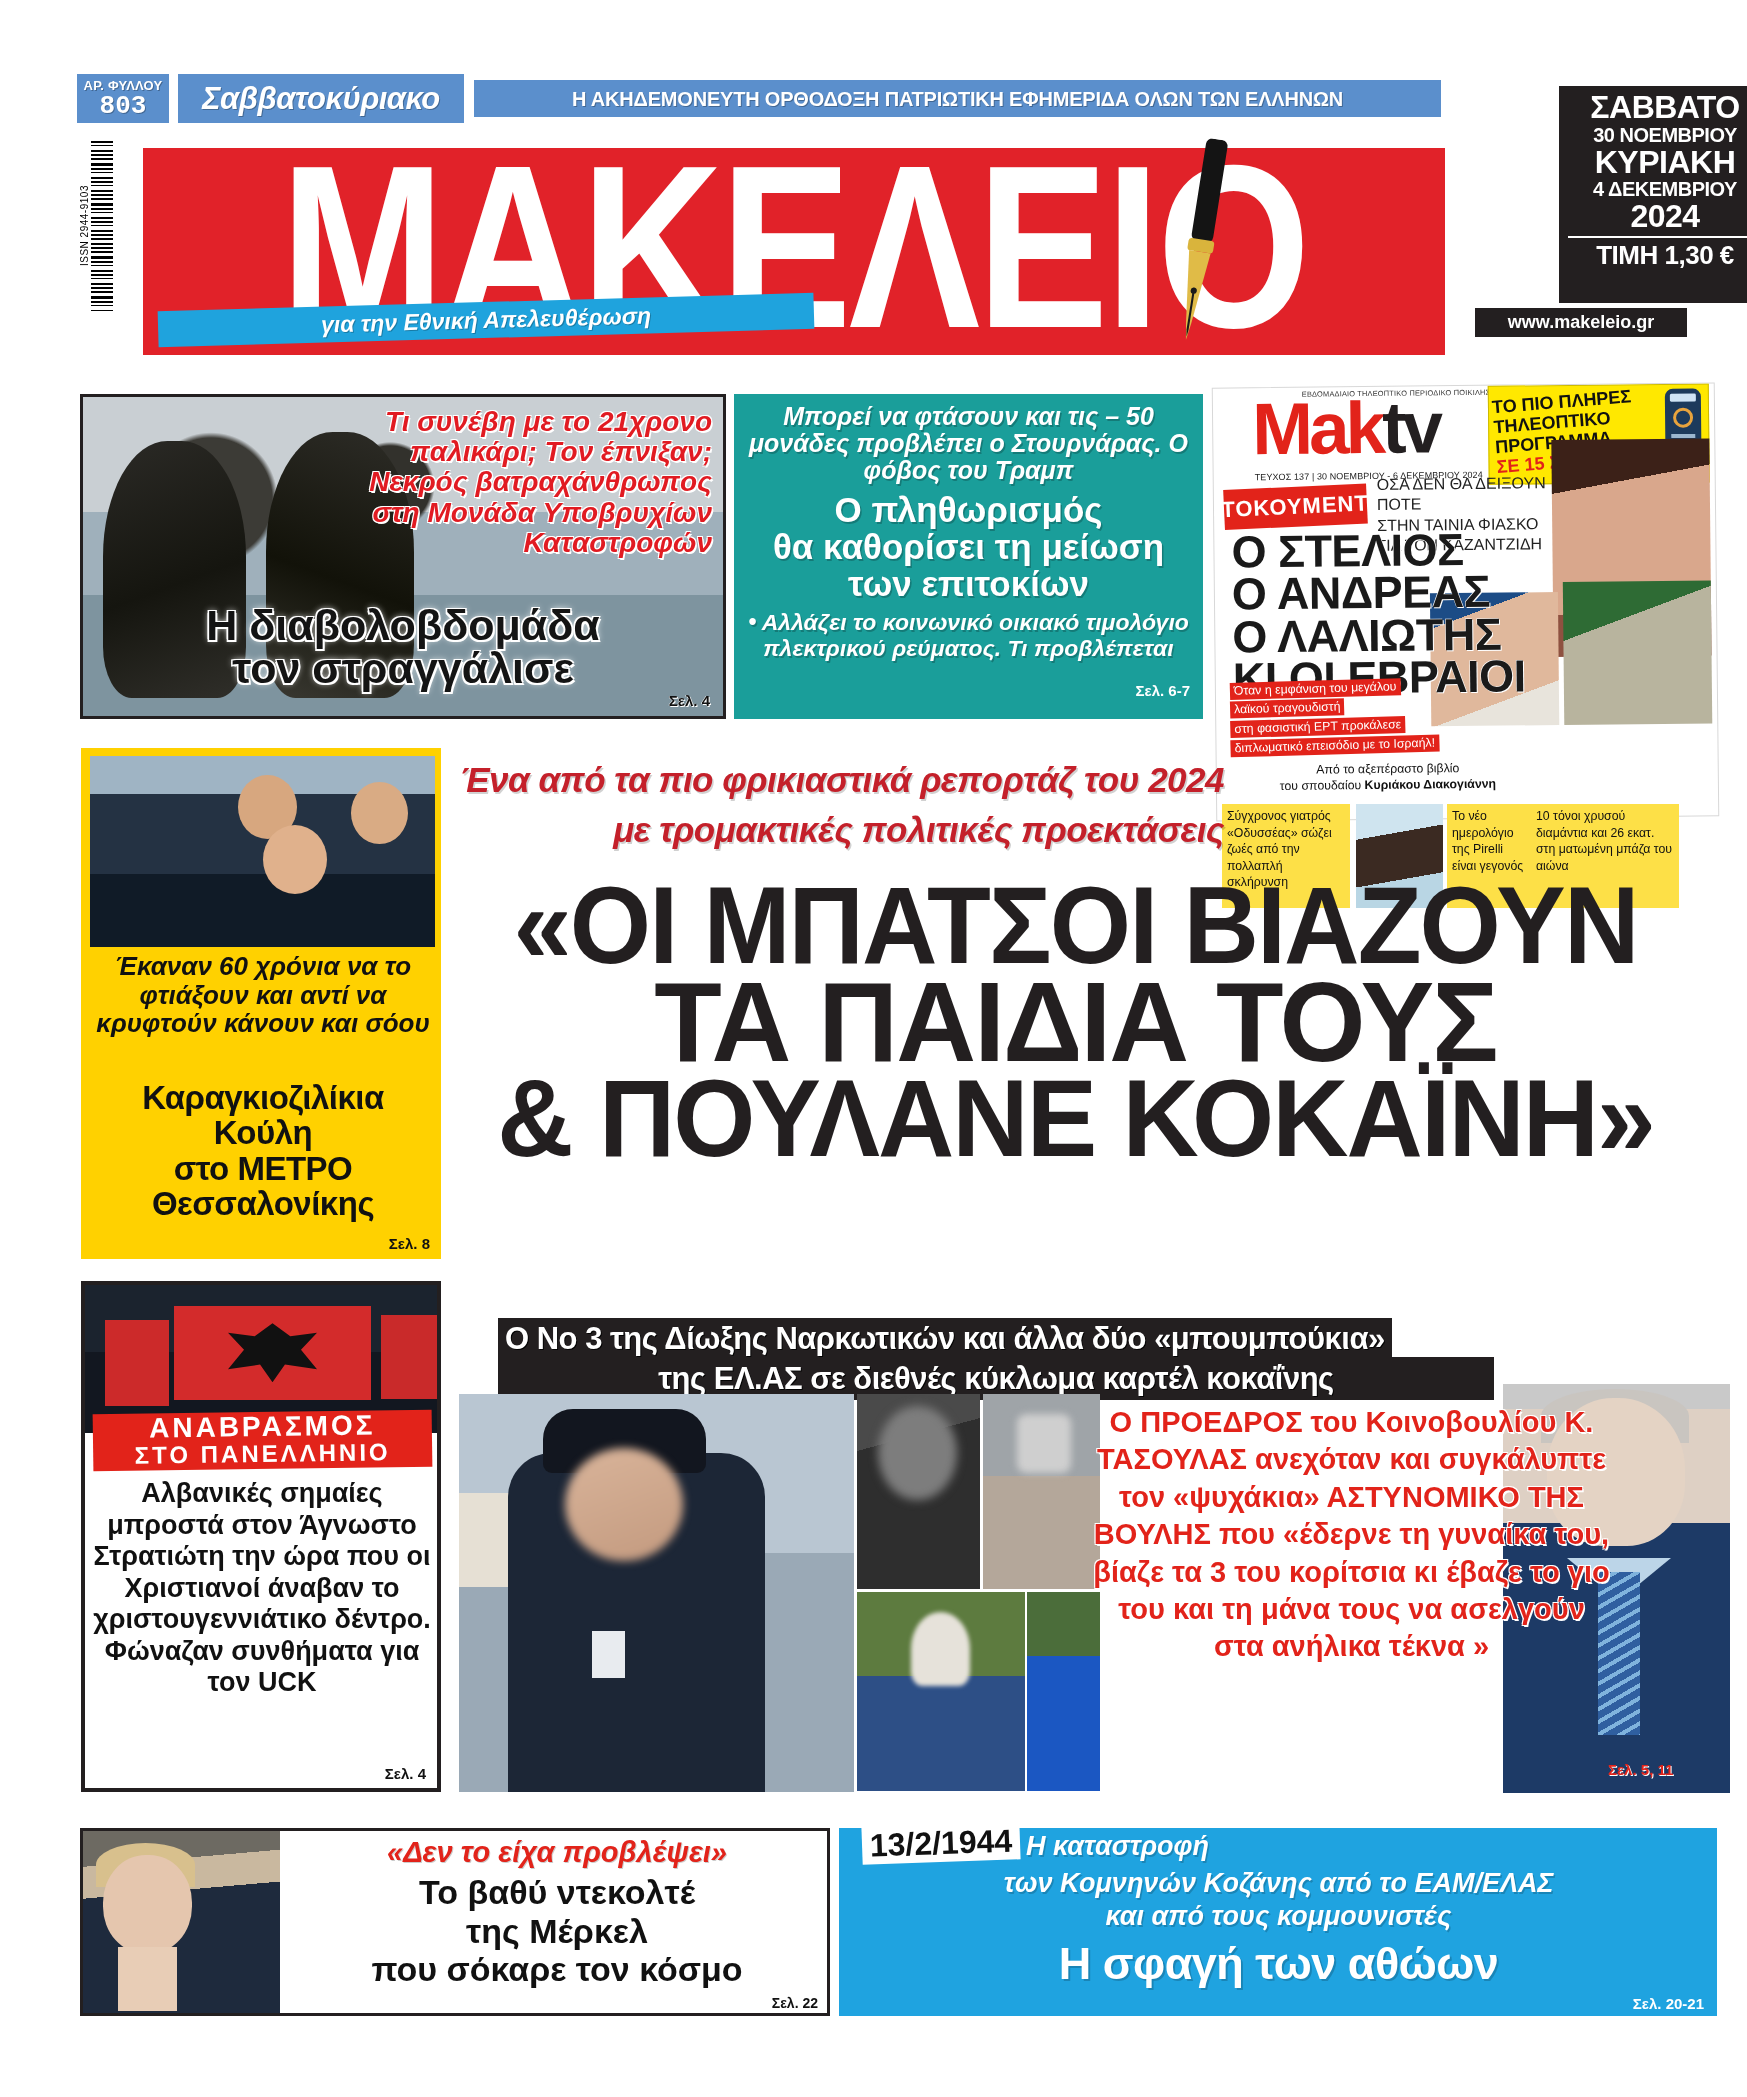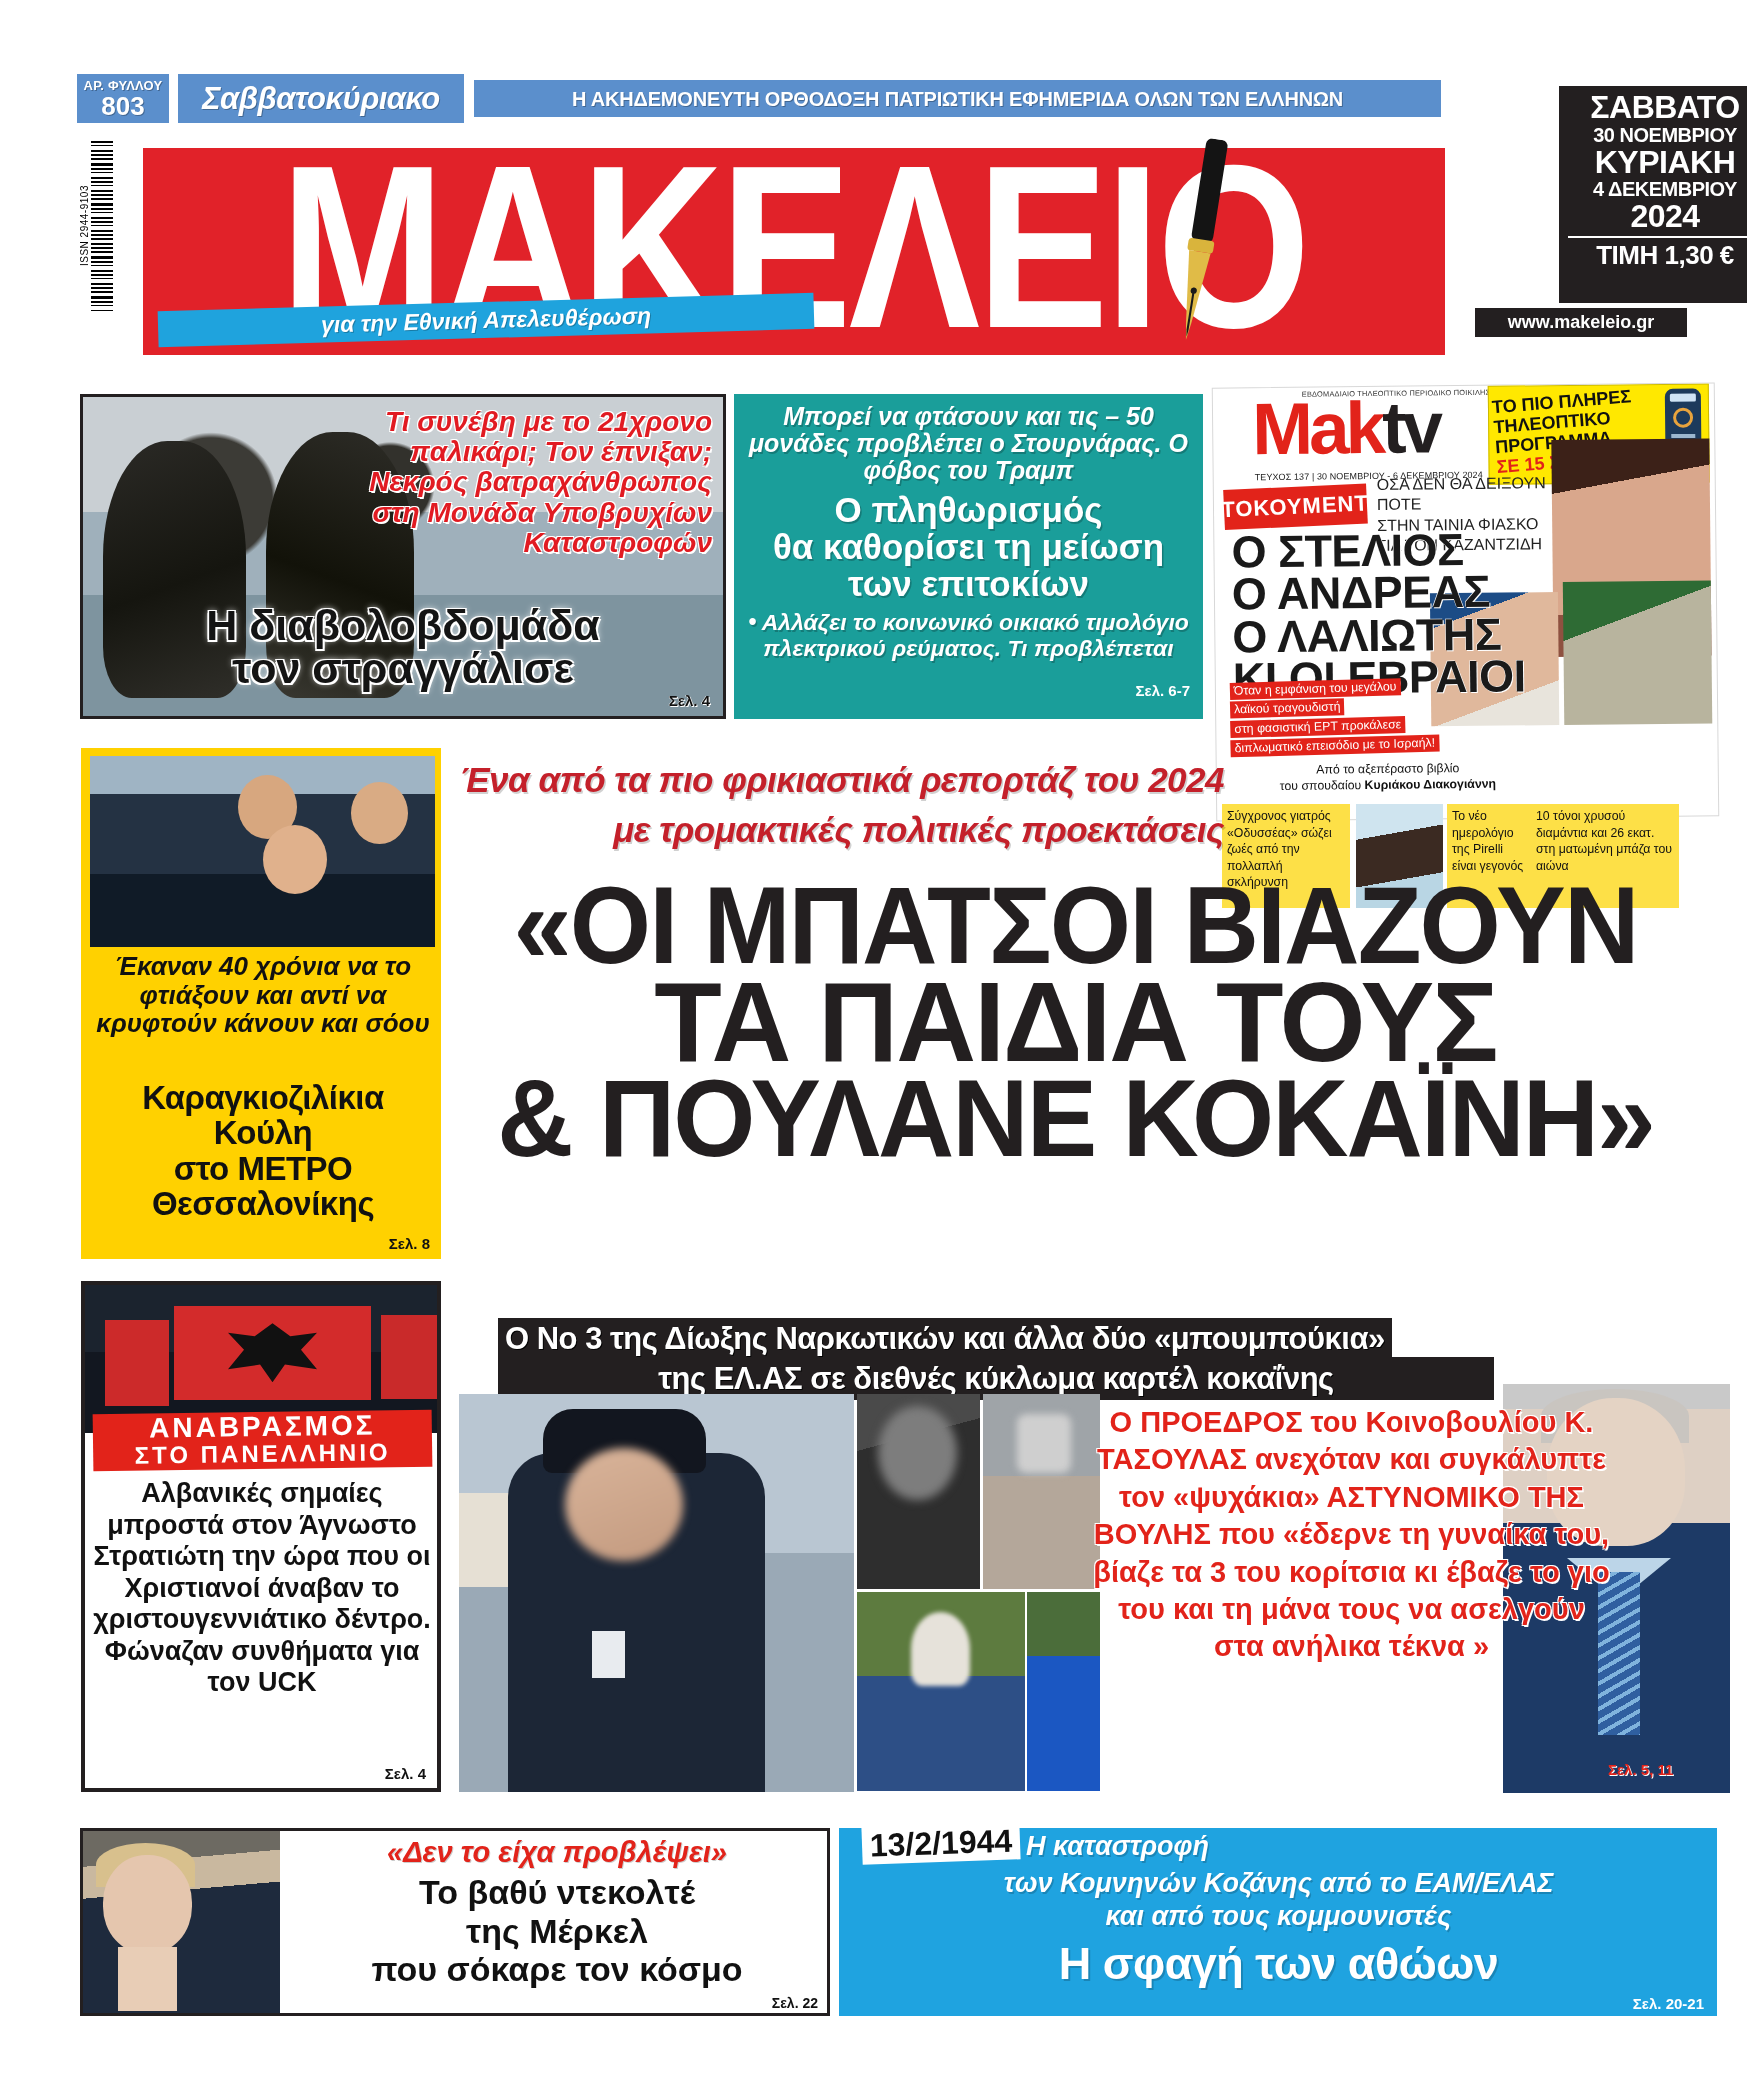--- a/index.html
+++ b/index.html
@@ -15,21 +15,21 @@
   
   .topstrip { position:absolute; left:0; top:74px; width:1748px; height:54px; }
   .tag-blue {
     position:absolute; background:#5b8fcc; color:#fff;
     display:flex; align-items:center; justify-content:center;
     font-weight:bold; text-align:center; line-height:1.0;
     text-shadow: 1px 1px 0 rgba(0,0,0,.28);
   }
   #issue-tag { left:77px; top:0px; width:92px; height:49px; flex-direction:column; }
   #issue-tag .lbl { font-size:13px; letter-spacing:0.2px; }
-  #issue-tag .num { font-size:26px; margin-top:1px; }
+  #issue-tag .num { font-size:26px; margin-top:1px;font-family:Liberation Mono, monospace; }
   #weekend-tag { left:178px; top:0px; width:286px; height:49px; font-size:31px; font-style:italic; letter-spacing:-0.5px;}
   #slogan-tag { left:474px; top:6px; width:967px; height:37px; font-size:20px; letter-spacing:-0.2px; }
 
   
   .barcode { position:absolute; left:79px; top:141px; width:34px; height:170px;
     display:flex; flex-direction:row; align-items:stretch; }
   .barcode .bars { width:22px; height:100%;
     background:repeating-linear-gradient(to bottom,#000 0 2px,#fff 2px 4px,#000 4px 5.4px,#fff 5.4px 9px,#000 9px 11.3px,#fff 11.3px 13.3px);
   }
   .barcode .isbn { writing-mode: vertical-rl; transform: rotate(180deg);
@@ -393,21 +393,21 @@
   <div class="mk-photo"></div>
   <div class="mk-ybox mk-y2">Το νέο ημερολόγιο της Pirelli είναι γεγονός</div>
   <div class="mk-ybox mk-y3">10 τόνοι χρυσού διαμάντια και 26 εκατ. στη ματωμένη μπάζα του αιώνα</div>
 
   <div class="box-yellow">
     <div class="ybox-photo">
       <div class="h1"></div>
       <div class="h2"></div>
       <div class="h3"></div>
     </div>
-    <div class="ybox-kick">Έκαναν 40 χρόνια να το φτιάξουν και αντί να κρυφτούν κάνουν και σόου</div>
+    <div class="ybox-kick">Έκαναν 60 χρόνια να το φτιάξουν και αντί να κρυφτούν κάνουν και σόου</div>
     <div class="ybox-head">
       <span>Καραγκιοζιλίκια</span><br>
       <span>Κούλη</span><br>
       <span>στο ΜΕΤΡΟ</span><br>
       <span>Θεσσαλονίκης</span>
     </div>
     <div class="ybox-pg">Σελ. 8</div>
   </div>
 
   <div class="main-kicker">

